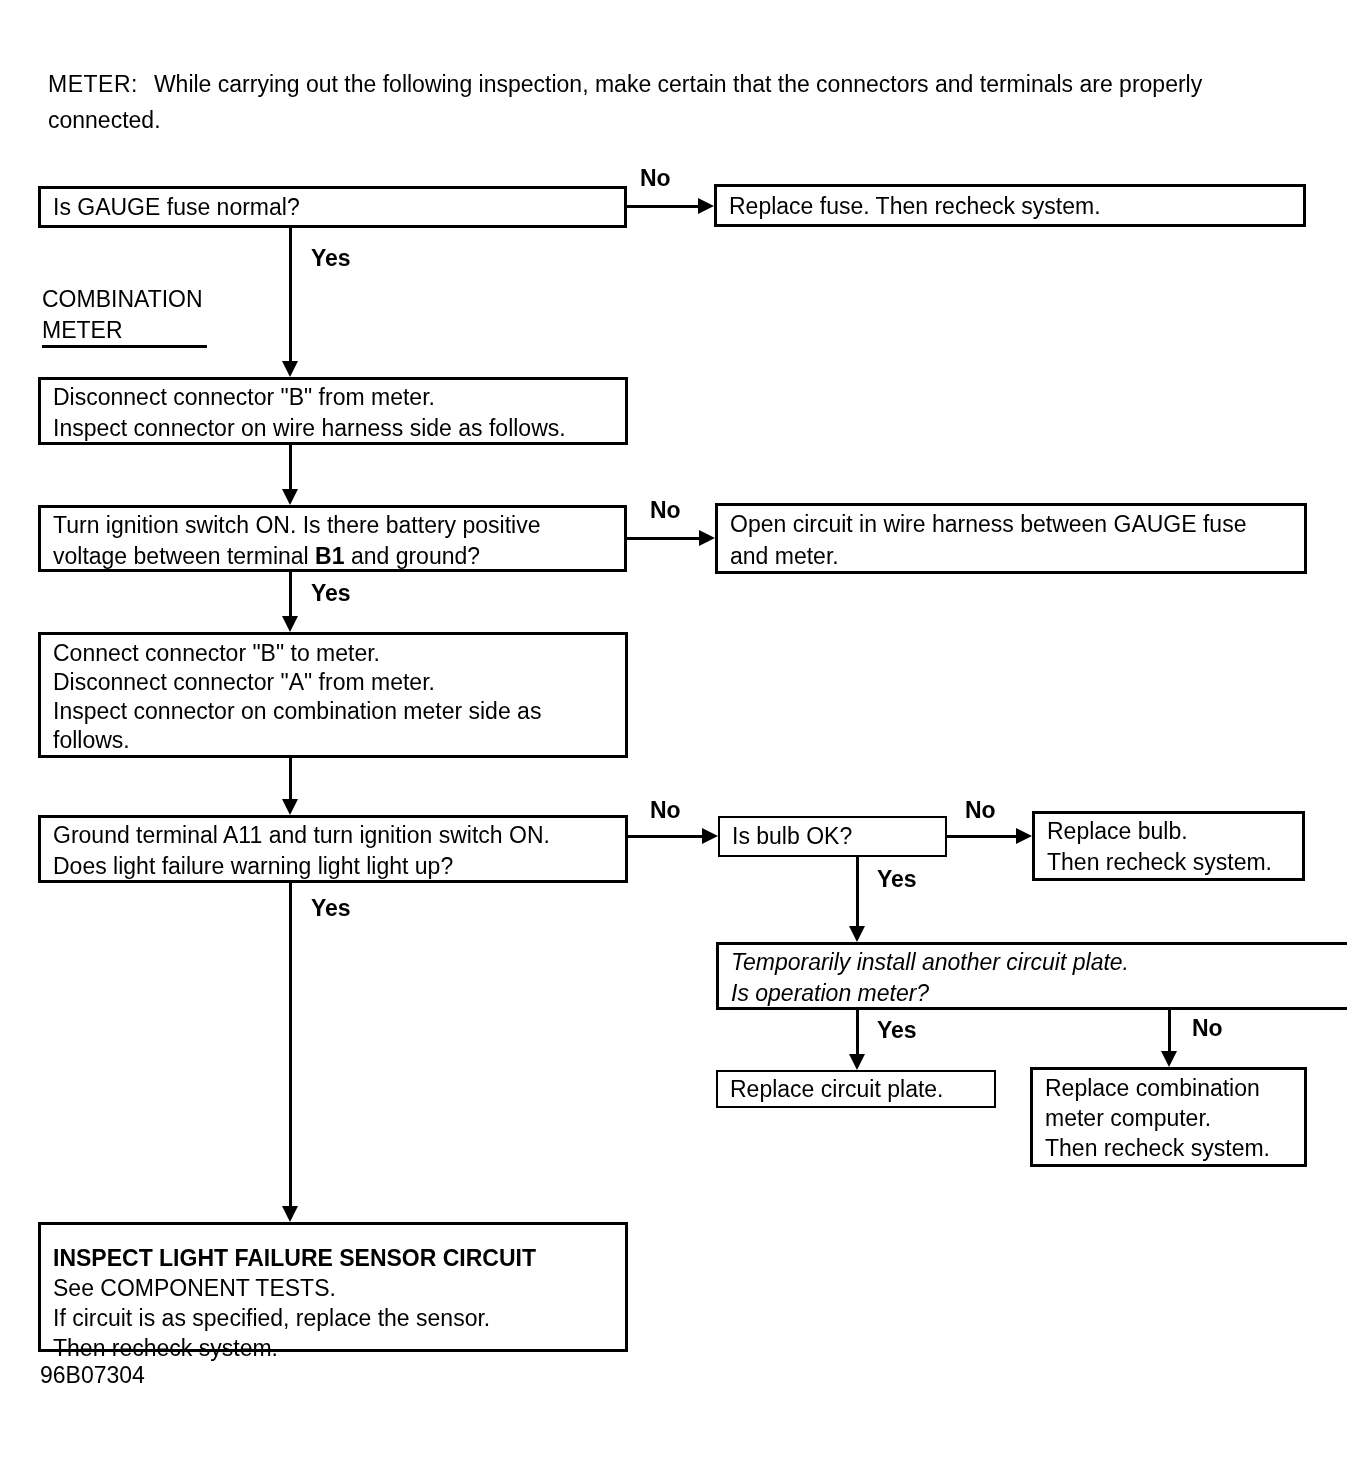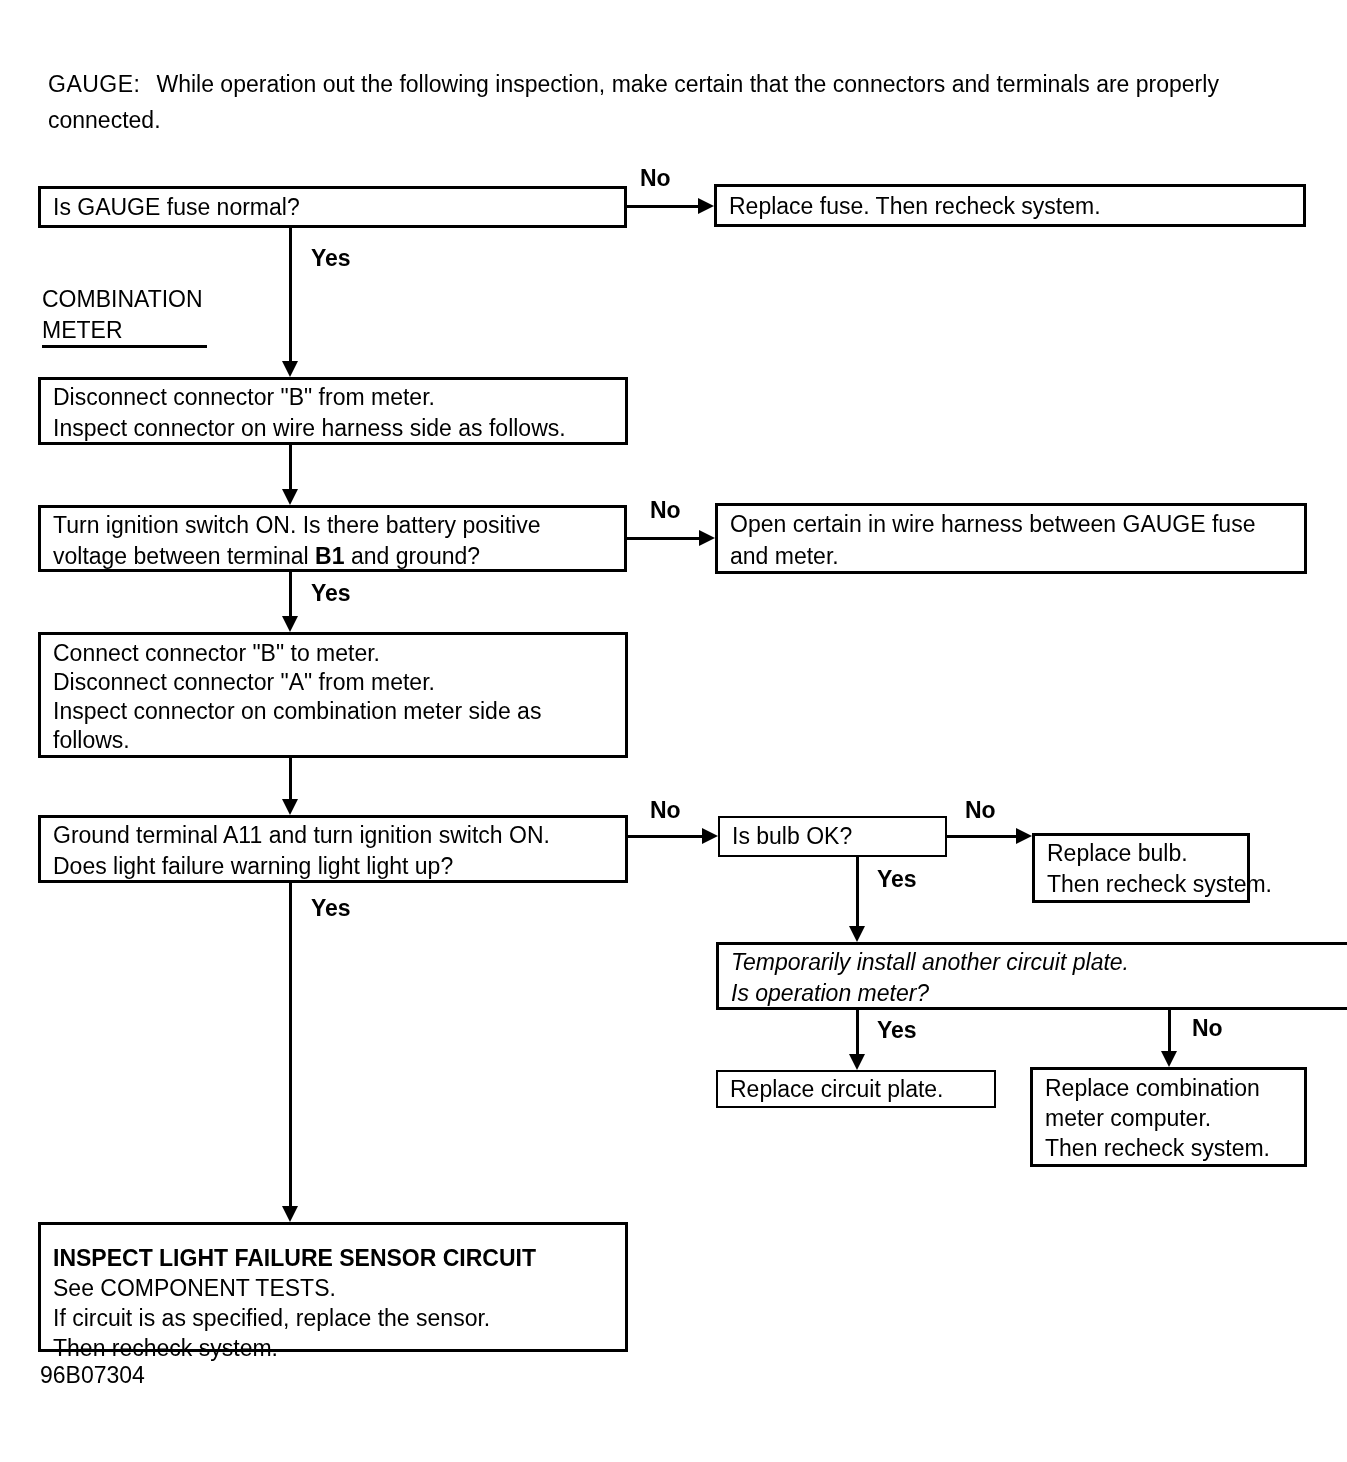--- a/index.html
+++ b/index.html
@@ -70,21 +70,21 @@
     font-size: 23px;
   }
   .bold { font-weight: bold; }
 </style>
 </head>
 <body>
 
 <div class="canvas">
 
   <div class="note">
-    <div><span class="note-label">GAUGE:</span><span>While operation out the following inspection, make certain that the connectors and terminals are properly</span></div>
+    <div><span class="note-label">METER:</span><span>While carrying out the following inspection, make certain that the connectors and terminals are properly</span></div>
     <div>connected.</div>
   </div>
 
   <div class="box" style="left:38px; top:186px; width:589px; height:42px; line-height:33px;">
     <div class="bline">Is GAUGE fuse normal?</div>
   </div>
 
   <div class="lbl" style="left:640px; top:165px;">No</div>
   <div class="hline" style="left:627px; top:205px; width:73px;"></div>
   <div class="arr-r" style="left:698px; top:198px;"></div>
@@ -112,21 +112,21 @@
 
   <div class="box" style="left:38px; top:505px; width:589px; height:67px; line-height:31px;">
     <div class="bline">Turn ignition switch ON. Is there battery positive</div>
     <div class="bline"><span>voltage between terminal </span><span class="bold">B1</span><span> and ground?</span></div>
   </div>
 
   <div class="lbl" style="left:650px; top:497px;">No</div>
   <div class="hline" style="left:627px; top:537px; width:73px;"></div>
   <div class="arr-r" style="left:699px; top:530px;"></div>
   <div class="box" style="left:715px; top:503px; width:592px; height:71px; line-height:32px;">
-    <div class="bline">Open certain in wire harness between GAUGE fuse</div>
+    <div class="bline">Open circuit in wire harness between GAUGE fuse</div>
     <div class="bline">and meter.</div>
   </div>
 
   <div class="lbl" style="left:311px; top:580px;">Yes</div>
   <div class="vline" style="left:289px; top:572px; height:44px;"></div>
   <div class="arr-d" style="left:282px; top:616px;"></div>
 
   <div class="box" style="left:38px; top:632px; width:590px; height:126px; line-height:29px; padding-top:4px;">
     <div class="bline">Connect connector "B" to meter.</div>
     <div class="bline">Disconnect connector "A" from meter.</div>
@@ -145,21 +145,21 @@
   <div class="lbl" style="left:650px; top:797px;">No</div>
   <div class="hline" style="left:628px; top:835px; width:76px;"></div>
   <div class="arr-r" style="left:702px; top:828px;"></div>
   <div class="box" style="left:718px; top:816px; width:229px; height:41px; line-height:33px; border-width:2px;">
     <div class="bline">Is bulb OK?</div>
   </div>
 
   <div class="lbl" style="left:965px; top:797px;">No</div>
   <div class="hline" style="left:947px; top:835px; width:71px;"></div>
   <div class="arr-r" style="left:1016px; top:828px;"></div>
-  <div class="box" style="left:1032px; top:833px; width:218px; height:70px; line-height:31px;">
+  <div class="box" style="left:1032px; top:811px; width:273px; height:70px; line-height:31px;">
     <div class="bline">Replace bulb.</div>
     <div class="bline">Then recheck system.</div>
   </div>
 
   <div class="lbl" style="left:877px; top:866px;">Yes</div>
   <div class="vline" style="left:856px; top:857px; height:69px;"></div>
   <div class="arr-d" style="left:849px; top:926px;"></div>
 
   <div class="box" style="left:716px; top:942px; width:716px; height:68px; line-height:31px;font-style:italic;">
     <div class="bline">Temporarily install another circuit plate.</div>

